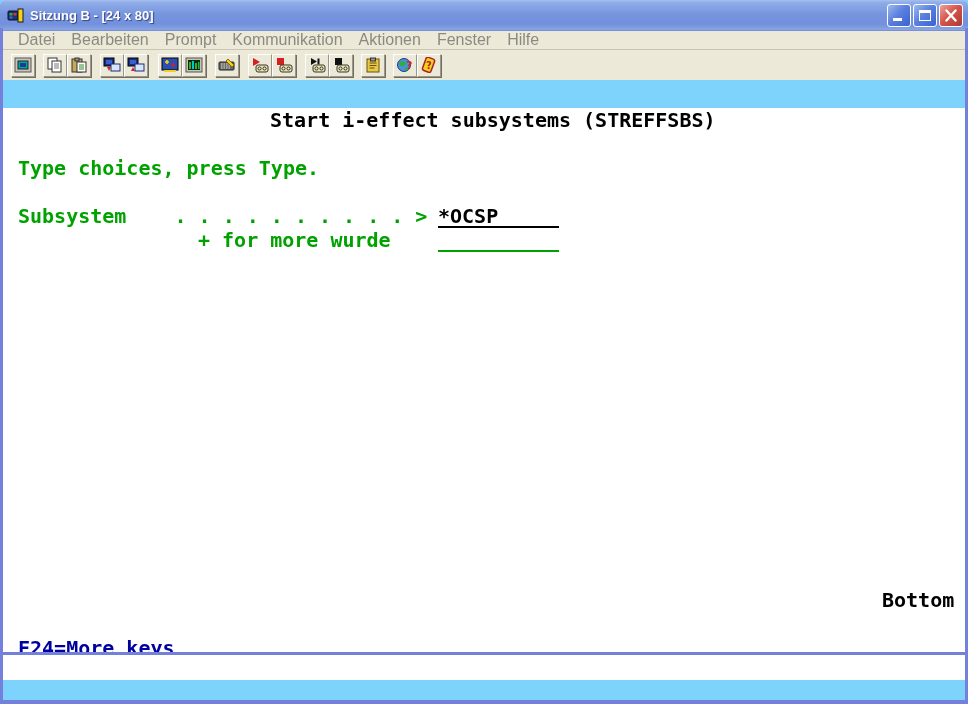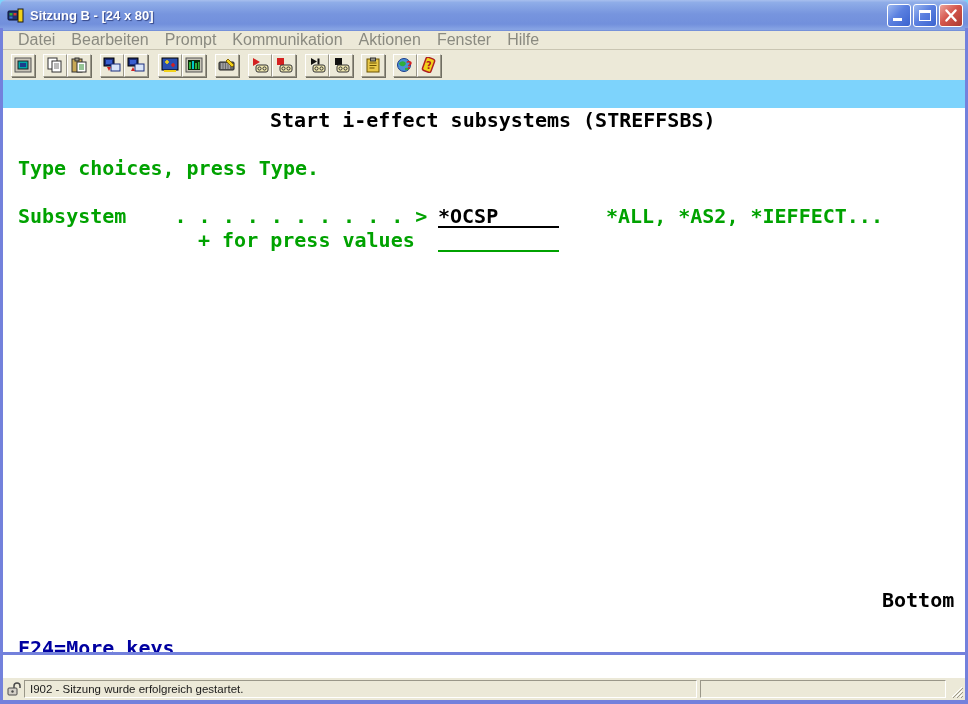--- a/index.html
+++ b/index.html
@@ -221,43 +221,23 @@
         <text x="6" y="12" font-size="10" font-family="DejaVu Sans, sans-serif" font-weight="bold" fill="#b02020">?</text>
       </svg>
     </button>
   </div>
 
   <div class="terminal">
     <span class="trow c-black" style="left:267px; top:0">Start i-effect subsystems (STREFFSBS)</span>
     <span class="trow c-green" style="left:15px; top:48px">Type choices, press Type.</span>
     <span class="trow c-black field field1" style="left:435px; top:96px">*OCSP</span>
     <span class="trow c-green" style="left:15px; top:96px">Subsystem    . . . . . . . . . . &gt;</span>
-    <span class="trow c-green" style="left:603px; top:96px">*ALL, *AS2, *IEFFECT...</span>
-    <span class="trow c-green" style="left:195px; top:120px">+ for press values</span>
+    <span class="trow c-green" style="left:195px; top:120px">+ for more wurde</span>
     <span class="trow c-green field field2" style="left:435px; top:120px"></span>
     <span class="trow c-black" style="left:879px; top:480px">Bottom</span>
     <span class="trow c-blue" style="left:15px; top:528px">F24=More keys</span>
   </div>
 
   <div class="oia-sep"></div>
   <div class="oia"></div>
 
-  <div class="statusbar">
-    <svg class="status-icon" width="16" height="16" viewBox="0 0 16 16">
-      <rect x="2" y="7" width="9" height="7" rx="1" fill="#d4d0c8" stroke="#4a4a4a"></rect>
-      <path d="M8 7 V5 a3 3 0 0 1 6 0 v2" fill="none" stroke="#4a4a4a" stroke-width="1.5"></path>
-      <circle cx="6.5" cy="10.5" r="1.2" fill="#4a4a4a"></circle>
-    </svg>
-    <div class="status-panel panel-msg">
-      <span>I902 - Sitzung wurde erfolgreich gestartet.</span>
-    </div>
-    <div class="status-panel panel-2"></div>
-    <svg class="grip" width="13" height="13" viewBox="0 0 13 13">
-      <path d="M12 2 L2 12" stroke="#fff" stroke-width="1"></path>
-      <path d="M13 3 L3 13" stroke="#9a9789" stroke-width="1"></path>
-      <path d="M12 6 L6 12" stroke="#fff" stroke-width="1"></path>
-      <path d="M13 7 L7 13" stroke="#9a9789" stroke-width="1"></path>
-      <path d="M12 10 L10 12" stroke="#fff" stroke-width="1"></path>
-      <path d="M13 11 L11 13" stroke="#9a9789" stroke-width="1"></path>
-    </svg>
-  </div>
 
 </div>
 
 </body></html>

